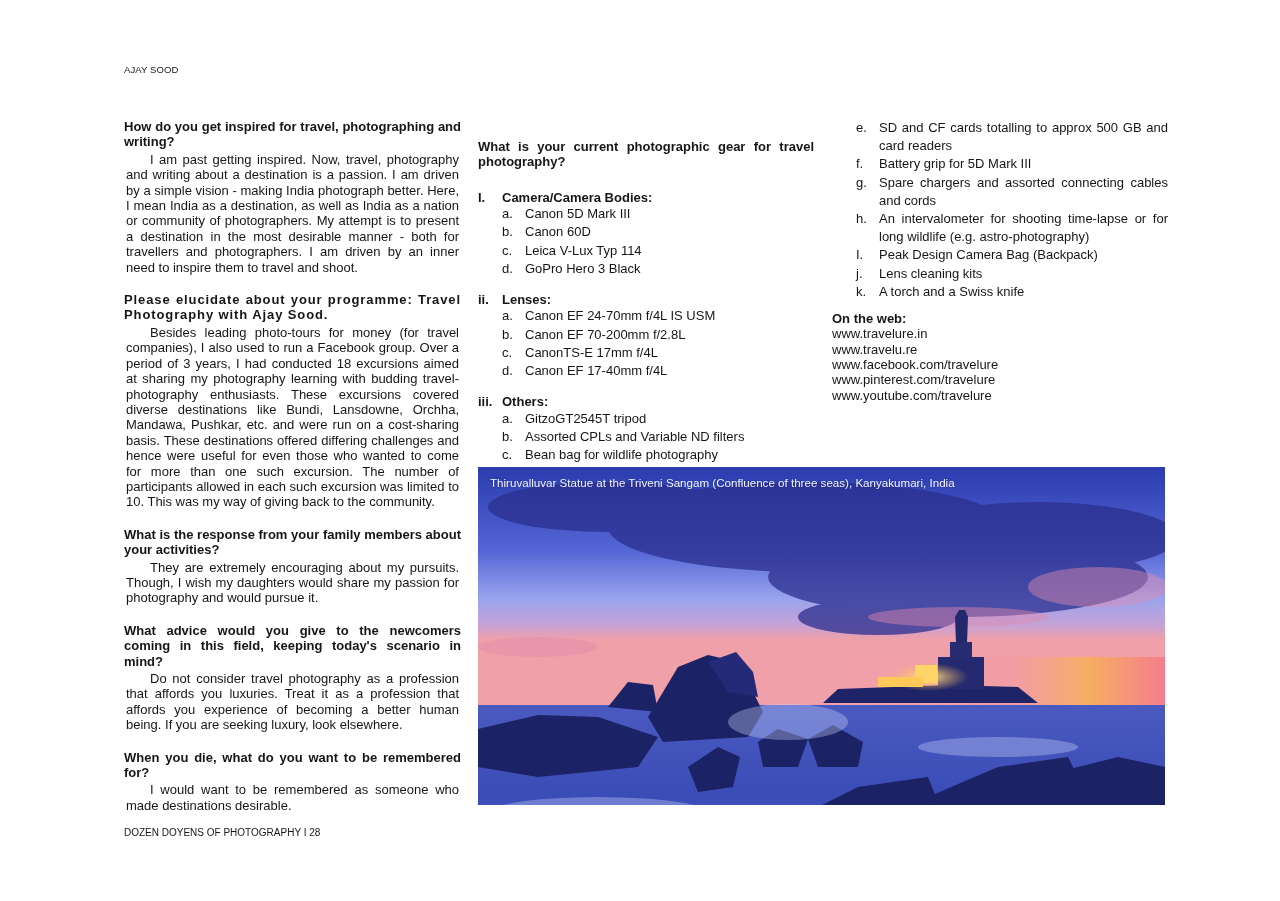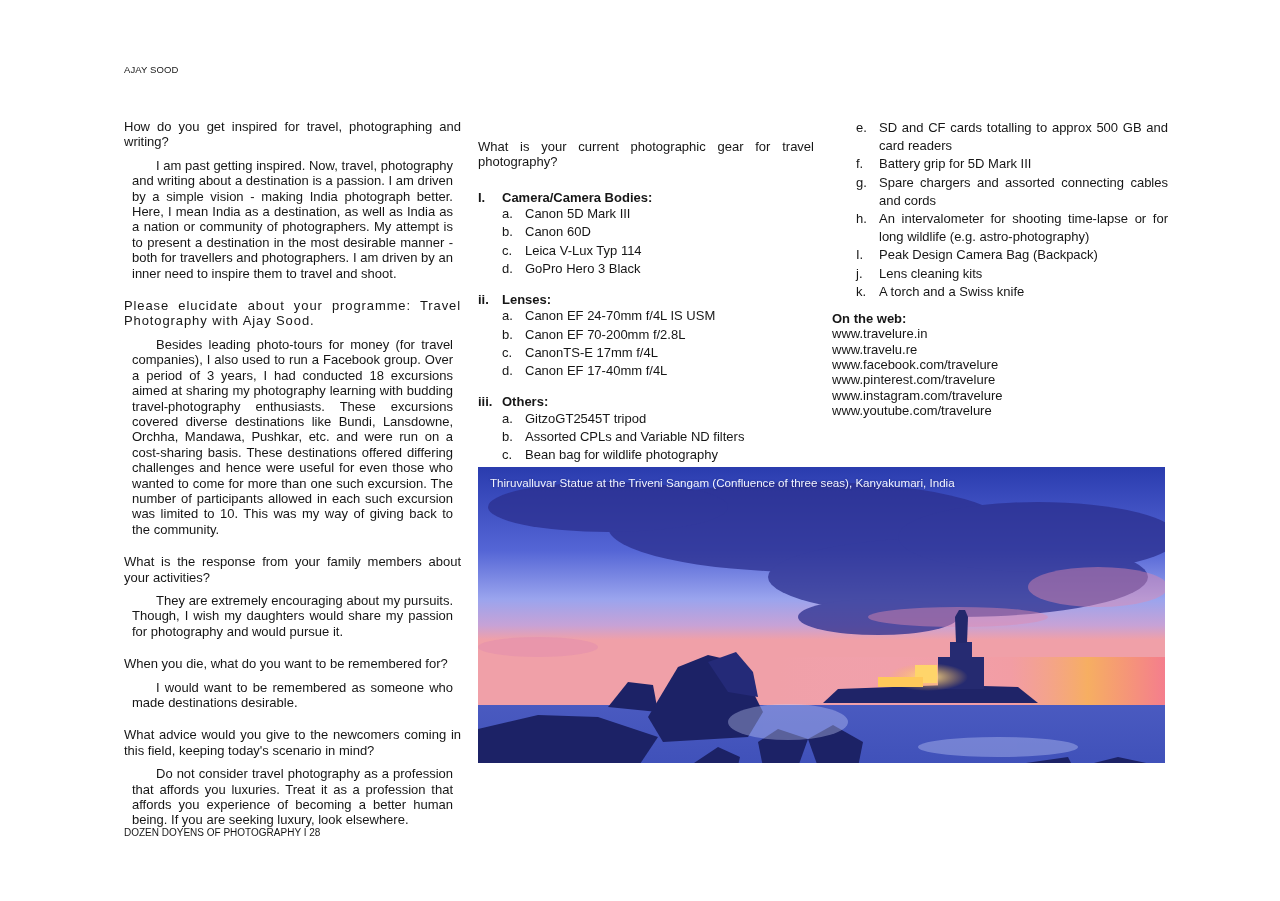--- a/index.html
+++ b/index.html
@@ -4,33 +4,33 @@
 <style>
   html, body { margin:0; padding:0; background:#ffffff; }
   body { width:1280px; height:901px; position:relative; overflow:hidden;
          font-family:"Liberation Sans", sans-serif; color:#161616; }
   .running-head { position:absolute; left:124px; top:64px; font-size:9.5px; letter-spacing:0.1px; }
   .folio { position:absolute; left:124px; top:827px; font-size:10px; }
   .col { position:absolute; top:119px; font-size:13px; line-height:15.4px; }
   .col1 { left:124px; width:337px; }
   .col2 { left:478px; width:336px;margin-top:20px; }
   .col3 { left:832px; width:336px; }
-  .q { font-weight:normal; text-align:justify; margin:0; }
+  .q { font-weight:bold; text-align:justify; margin:0; }
   .q.spaced { letter-spacing:0.9px; }
-  .a { margin:8px; text-align:justify; text-indent:24px; }
+  .a { margin:2px; text-align:justify; text-indent:24px; }
   .block { margin-bottom:17px; }
   .sec-head { display:flex; font-weight:bold; margin-top:14px; }
   .sec-head .num { width:24px; }
   .item { display:flex; margin-left:24px; line-height:18.2px; }
   .item .lt { width:23px; flex:none; }
   .item .tx { flex:1; text-align:justify; }
   .col3 .item { line-height:18.2px; }
   .web-head { font-weight:bold; margin-top:10px; }
   .web-link { display:block; color:#161616; text-decoration:none; line-height:15.3px; }
-  .photo { position:absolute; left:478px; top:467px; width:687px; height:296px; overflow:hidden; }
+  .photo { position:absolute; left:478px; top:467px; width:687px; height:338px; overflow:hidden; }
   .photo svg { display:block; }
   .caption { position:absolute; left:12px; top:9px; color:#f2f4ff; font-size:11.6px;
              text-shadow:0 0 2px rgba(30,40,120,0.6); }
 </style>
 </head>
 <body>
 
 <div class="running-head">AJAY SOOD</div>
 
 <div class="col col1">
@@ -40,26 +40,26 @@
   </div>
   <div class="block">
     <p class="q spaced">Please elucidate about your programme: Travel Photography with Ajay Sood.</p>
     <p class="a">Besides leading photo-tours for money (for travel companies), I also used to run a Facebook group. Over a period of 3 years, I had conducted 18 excursions aimed at sharing my photography learning with budding travel-photography enthusiasts. These excursions covered diverse destinations like Bundi, Lansdowne, Orchha, Mandawa, Pushkar, etc. and were run on a cost-sharing basis. These destinations offered differing challenges and hence were useful for even those who wanted to come for more than one such excursion. The number of participants allowed in each such excursion was limited to 10. This was my way of giving back to the community.</p>
   </div>
   <div class="block">
     <p class="q">What is the response from your family members about your activities?</p>
     <p class="a">They are extremely encouraging about my pursuits. Though, I wish my daughters would share my passion for photography and would pursue it.</p>
   </div>
   <div class="block">
+    <p class="q">What advice would you give to the newcomers coming in this field, keeping today's scenario in mind?</p>
+    <p class="a">Do not consider travel photography as a profession that affords you luxuries. Treat it as a profession that affords you experience of becoming a better human being. If you are seeking luxury, look elsewhere.</p>
+  </div>
+  <div class="block">
     <p class="q">When you die, what do you want to be remembered for?</p>
     <p class="a">I would want to be remembered as someone who made destinations desirable.</p>
-  </div>
-  <div class="block">
-    <p class="q">What advice would you give to the newcomers coming in this field, keeping today's scenario in mind?</p>
-    <p class="a">Do not consider travel photography as a profession that affords you luxuries. Treat it as a profession that affords you experience of becoming a better human being. If you are seeking luxury, look elsewhere.</p>
   </div>
 </div>
 
 <div class="col col2">
   <p class="q">What is your current photographic gear for travel photography?</p>
 
   <div>
     <div class="sec-head" style="margin-top:20px">
       <span class="num">I.</span>
       <span>Camera/Camera Bodies:</span>
@@ -160,21 +160,20 @@
         <span class="tx">A torch and a Swiss knife</span>
       </div>
   </div>
 
   <div class="web-head">On the web:</div>
   <div>
     <a class="web-link">www.travelure.in</a>
     <a class="web-link">www.travelu.re</a>
     <a class="web-link">www.facebook.com/travelure</a>
     <a class="web-link">www.pinterest.com/travelure</a>
-    <a class="web-link">www.instagram.com/travelure</a>
     <a class="web-link">www.youtube.com/travelure</a>
   </div>
 </div>
 
 <div class="photo">
   <svg width="687" height="422" viewBox="0 0 687 422">
     <defs>
       <linearGradient id="sky" x1="0" y1="0" x2="0" y2="1">
         <stop offset="0" stop-color="#2a3cae"></stop>
         <stop offset="0.35" stop-color="#5566d6"></stop>

